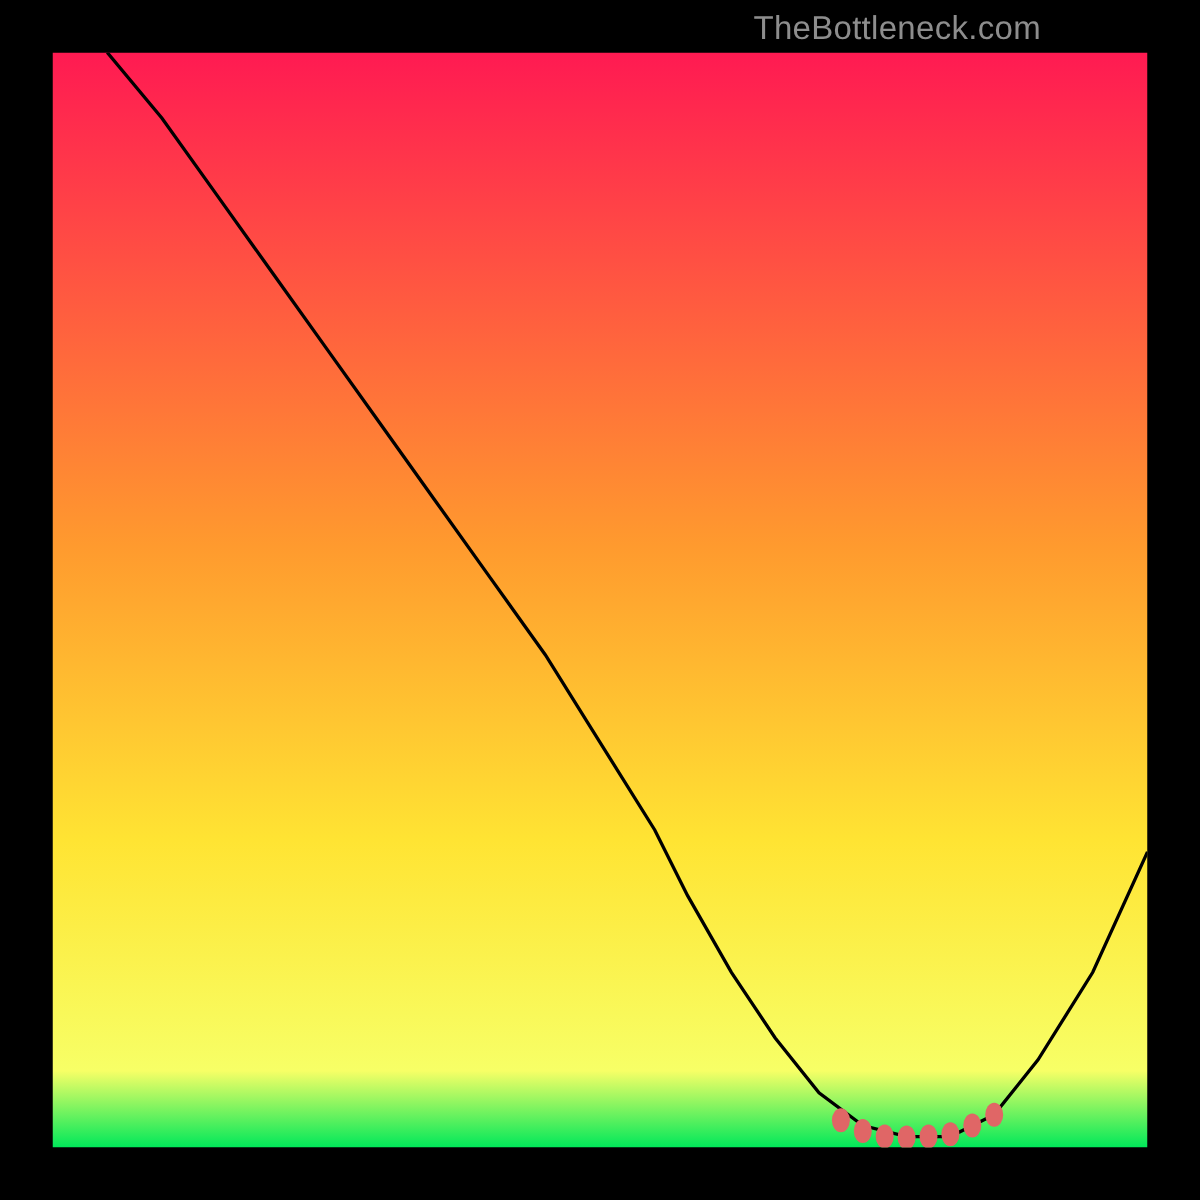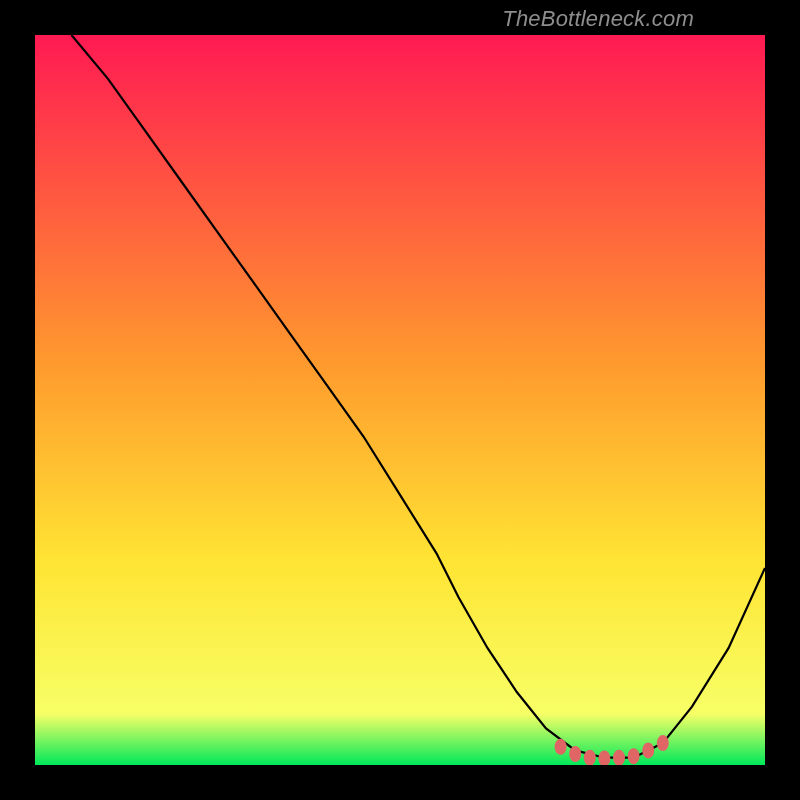--- a/index.html
+++ b/index.html
@@ -11,21 +11,20 @@
     overflow: hidden;
     font-family: Arial, Helvetica, sans-serif;
   }
   .frame {
     position: absolute;
     left: 0;
     top: 0;
     width: 708px;
     height: 800px;
     background: #000;
-    font-style: italic;
   }
   .plot {
     position: absolute;
     left: 35px;
     top: 35px;
     width: 730px;
     height: 730px;
   }
   .watermark {
     position: absolute;

